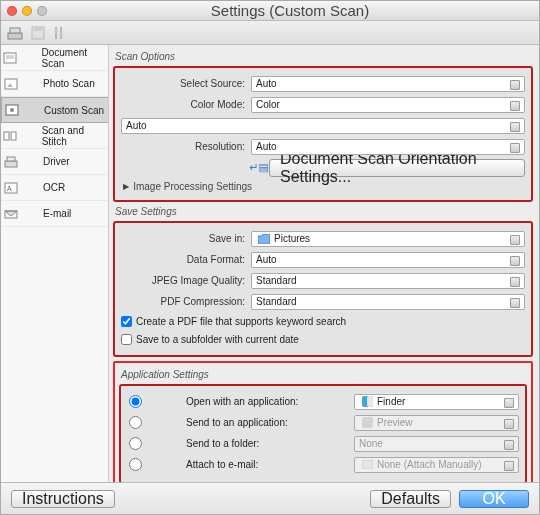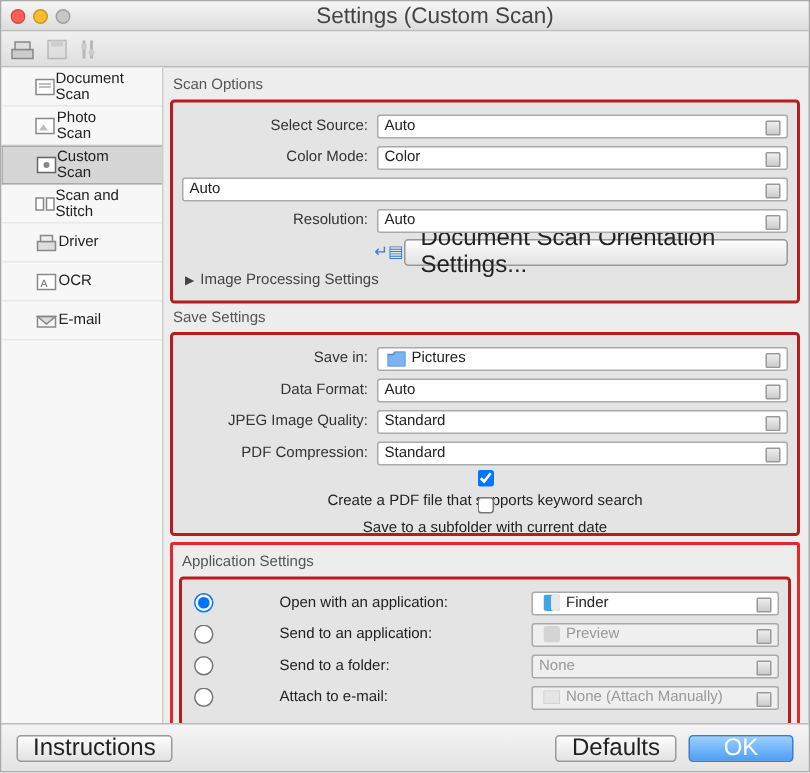--- a/index.html
+++ b/index.html
@@ -7,39 +7,39 @@
   .window { width: 540px; height: 515px; border: 1px solid #aaa; position: relative; background: #ededed; }
   .titlebar { height: 20px; background: linear-gradient(#f6f6f6,#dcdcdc); border-bottom:1px solid #bbb; display:flex; align-items:center; padding:0 6px; }
   .traffic { display:flex; gap:5px; }
   .circle { width:10px; height:10px; border-radius:50%; border:1px solid rgba(0,0,0,.2); }
   .red{background:#ff5f57}.yellow{background:#febc2e}.green{background:#c7c7c7}
   .title { flex:1; text-align:center; font-size:15px; color:#444; }
   .toolbar { height:24px; background:linear-gradient(#f0f0f0,#dedede); border-bottom:1px solid #bbb; display:flex; align-items:center; padding:0 6px; gap:8px; color:#888;}
   .toolbar span{font-size:12px;}
   .body { display:flex; height: calc(100% - 20px - 24px - 32px); }
   .sidebar { width:108px; background:#f7f7f7; border-right:1px solid #ccc; overflow:hidden;}
-  .sbitem { display:flex; align-items:center; height:26px; padding:0 22px; gap:0; border-bottom:1px solid #e8e8e8; cursor:pointer;}
+  .sbitem { display:flex; align-items:center; height:26px; padding:0 2px; gap:24px; border-bottom:1px solid #e8e8e8; cursor:pointer;}
   .sbitem.selected{background:#d6d6d6;border:1px solid #aaa;border-right:none;}
   .sbicon{width:16px;height:14px;display:flex;align-items:center;justify-content:center;color:#555;}
   .content { flex:1; overflow:auto; padding:4px 6px 4px 4px;}
   .section { margin-bottom:4px; }
-  .section-title { font-size:10px; color:#555; margin:2px 0 4px 2px;}
+  .section-title { font-size:10px; color:#555; margin:2px 0 4px 2px;font-style:italic;}
   .panel { background:#e4e4e4; border:2px solid #b91c1c; border-radius:3px; padding:6px 6px 6px 6px;}
   .row { display:flex; align-items:center; height:19px; margin-bottom:2px; }
   .row label.lbl { width:130px; text-align:right; padding-right:6px; color:#333;}
   .sel, .inp { flex:1; height:16px; background:#fff; border:1px solid #aaa; border-radius:2px; font-size:10px; padding:0 14px 0 4px; position:relative; display:flex; align-items:center;}
   .sel::after{content:"";position:absolute;right:4px;top:3px;width:8px;height:8px;background:linear-gradient(#eee,#ccc);border:1px solid #999;border-radius:1px;}
   .sel .arr{position:absolute;right:6px;top:5px;font-size:7px;color:#444;line-height:4px;}
   .inp{padding-right:4px;}
   .inp.withdrop{padding-right:14px;}
   .inp.withdrop::after{content:"▾";position:absolute;right:3px;top:2px;font-size:8px;color:#555;}
   .btn { height:18px; background:linear-gradient(#fdfdfd,#e2e2e2); border:1px solid #999; border-radius:3px; font-size:16px; padding:0 10px; display:inline-flex; align-items:center; justify-content:center; cursor:pointer;}
   .btn.primary{background:linear-gradient(#9bcfff,#4d9ff5);border-color:#3b7ec8;color:#fff;}
   .small-icon{width:16px;height:16px;display:inline-flex;align-items:center;justify-content:center;margin-right:2px;}
-  .check{display:flex;align-items:center;height:16px;gap:4px;margin:2px 0;flex-direction:column;}
+  .check{display:flex;align-items:center;height:16px;gap:4px;margin:2px 0;}
   .check input{width:11px;height:11px;}
   .radio-row{display:flex;align-items:center;height:19px;margin-bottom:2px;gap:40px;}
   .radio-row input{margin:0 4px 0 2px;}
   .radio-row .rlabel{width:128px;}
   .radio-row .sel{flex:1;}
   .sel.disabled{background:#efefef;color:#999;}
   .expander{display:flex;align-items:center;gap:4px;color:#444;margin:4px 0 2px 2px;cursor:pointer;}
   .tri{font-size:8px;}
   .bottombar{position:absolute;bottom:0;left:0;right:0;height:32px;border-top:1px solid #bbb;background:linear-gradient(#f4f4f4,#e4e4e4);display:flex;align-items:center;padding:0 10px;gap:8px;}
   .bottombar .spacer{flex:1;}

